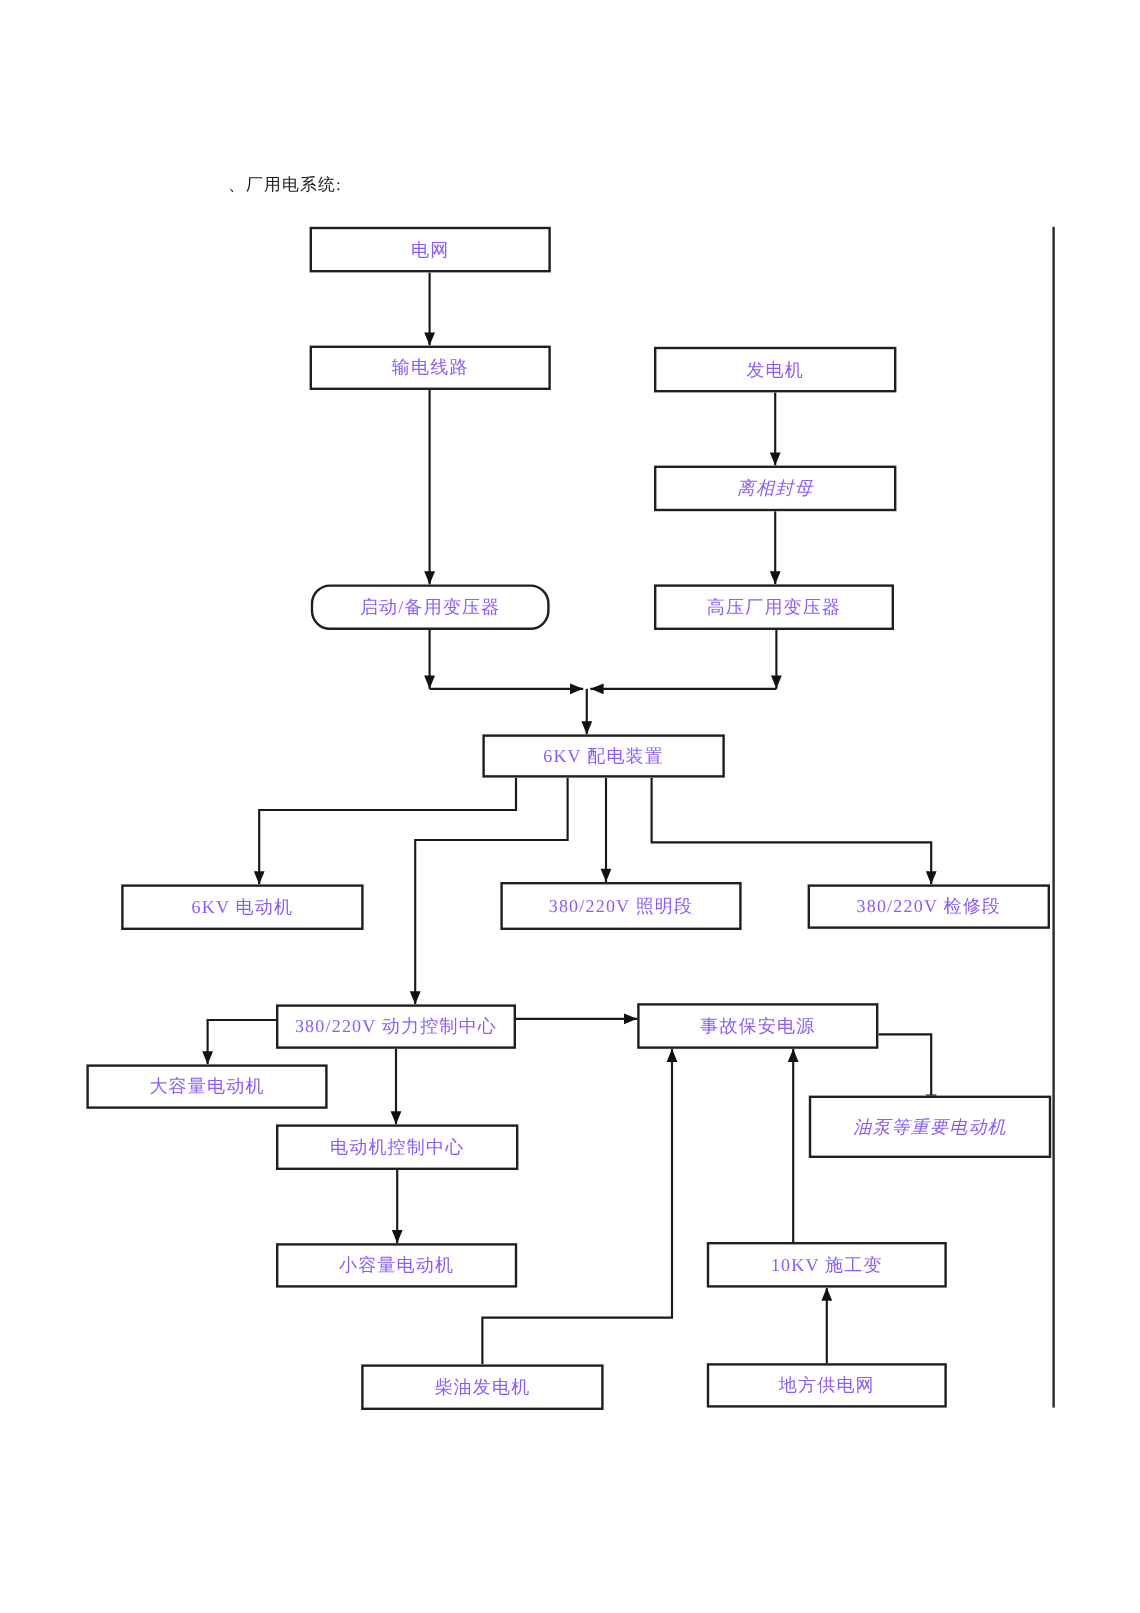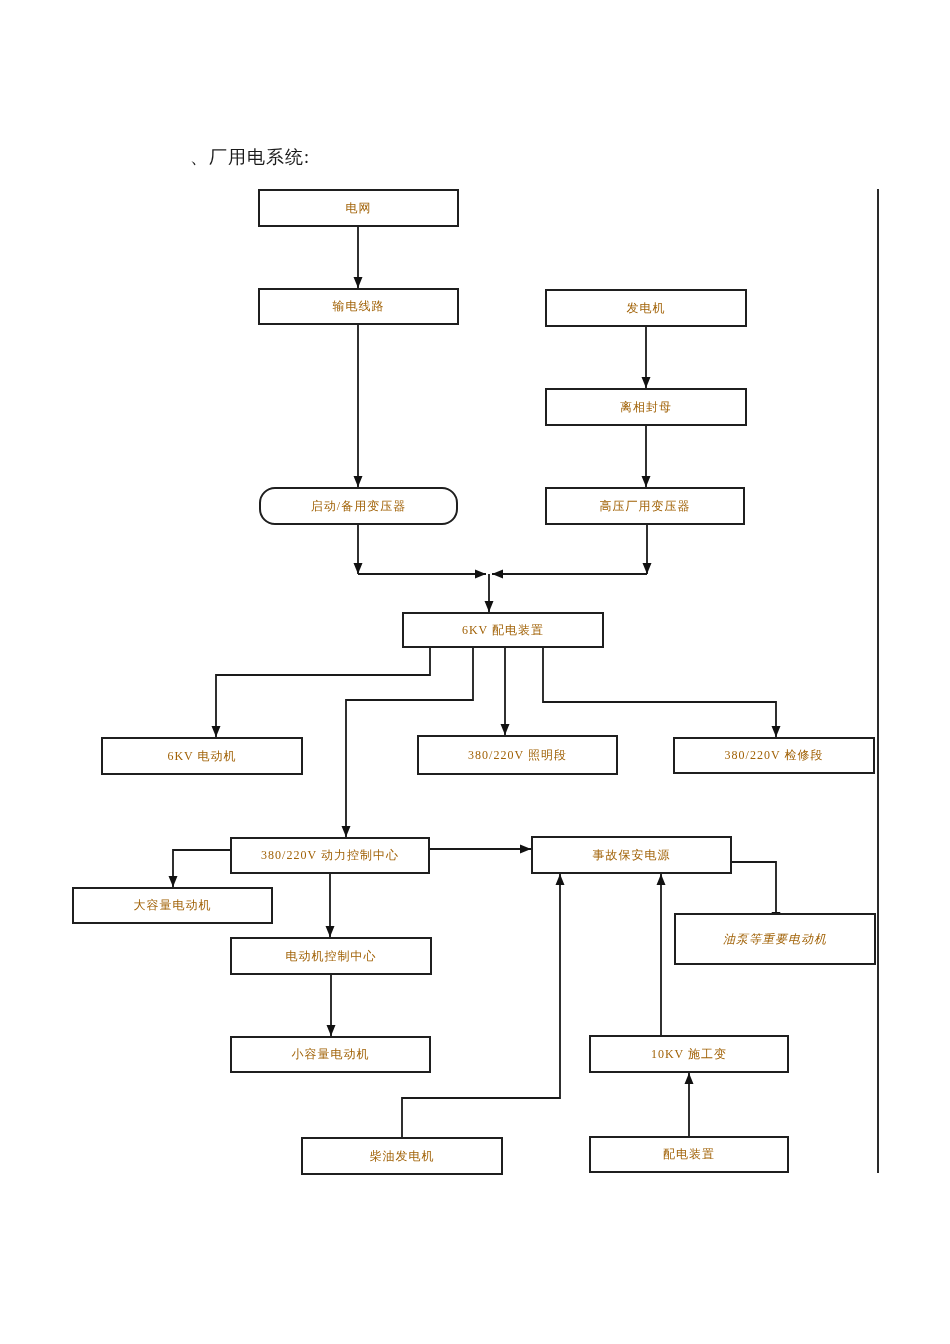--- a/index.html
+++ b/index.html
@@ -17,21 +17,21 @@
   }
   .page {
     position: absolute;
     left: 0; top: 0;
     width: 950px; height: 1344px;
   }
   .heading {
     position: absolute;
     left: 190px;
     top: 145px;
-    font-size: 18px;
+    font-size: 14px;
     letter-spacing: 1px;
     color: #1a1a1a;
     white-space: nowrap;
   }
   #edge-svg {
     position: absolute;
     left: 0; top: 0;
     width: 950px;
     height: 1344px;
     pointer-events: none;
@@ -46,24 +46,24 @@
     stroke: none;
   }
   .node {
     position: absolute;
     box-sizing: border-box;
     border: 2px solid #1f1f1f;
     background: #ffffff;
     display: flex;
     align-items: center;
     justify-content: center;
-    font-size: 12px;
+    font-size: 15px;
     letter-spacing: 1px;
     white-space: nowrap;
-    color: #a16207;
+    color: #8b5cf6;
     text-align: center;
   }
   .v-rule {
     position: absolute;
     width: 0;
     border-left: 2px solid #2a2a2a;
   }
 </style>
 </head>
 <body>
@@ -113,32 +113,32 @@
       <polyline points="661,1035 661,874"></polyline>
       <polygon points="661,874 665.5,885 656.5,885" class="arrowhead"></polygon>
       <polyline points="689,1136 689,1073"></polyline>
       <polygon points="689,1073 693.5,1084 684.5,1084" class="arrowhead"></polygon>
     </svg>
 
   <div id="node-layer">
       <div class="node" style="left: 258px; top: 189px; width: 201px; height: 38px;">电网</div>
       <div class="node" style="left: 258px; top: 288px; width: 201px; height: 37px;">输电线路</div>
       <div class="node" style="left: 545px; top: 289px; width: 202px; height: 38px;">发电机</div>
-      <div class="node" style="left: 545px; top: 388px; width: 202px; height: 38px;">离相封母</div>
+      <div class="node" style="left: 545px; top: 388px; width: 202px; height: 38px; font-style: italic;">离相封母</div>
       <div class="node" style="left: 259px; top: 487px; width: 199px; height: 38px; border-radius: 16px;">启动/备用变压器</div>
       <div class="node" style="left: 545px; top: 487px; width: 200px; height: 38px;">高压厂用变压器</div>
       <div class="node" style="left: 402px; top: 612px; width: 202px; height: 36px;">6KV 配电装置</div>
       <div class="node" style="left: 101px; top: 737px; width: 202px; height: 38px;">6KV 电动机</div>
       <div class="node" style="left: 417px; top: 735px; width: 201px; height: 40px;">380/220V 照明段</div>
       <div class="node" style="left: 673px; top: 737px; width: 202px; height: 37px;">380/220V 检修段</div>
       <div class="node" style="left: 230px; top: 837px; width: 200px; height: 37px;">380/220V 动力控制中心</div>
       <div class="node" style="left: 531px; top: 836px; width: 201px; height: 38px;">事故保安电源</div>
       <div class="node" style="left: 72px; top: 887px; width: 201px; height: 37px;">大容量电动机</div>
       <div class="node" style="left: 674px; top: 913px; width: 202px; height: 52px; font-style: italic;">油泵等重要电动机</div>
       <div class="node" style="left: 230px; top: 937px; width: 202px; height: 38px;">电动机控制中心</div>
       <div class="node" style="left: 230px; top: 1036px; width: 201px; height: 37px;">小容量电动机</div>
       <div class="node" style="left: 589px; top: 1035px; width: 200px; height: 38px;">10KV 施工变</div>
       <div class="node" style="left: 301px; top: 1137px; width: 202px; height: 38px; font-family: Liberation Mono, monospace;">柴油发电机</div>
-      <div class="node" style="left: 589px; top: 1136px; width: 200px; height: 37px;">配电装置</div>
+      <div class="node" style="left: 589px; top: 1136px; width: 200px; height: 37px;">地方供电网</div>
     </div>
 
   <div class="v-rule" id="page-rule" style="left: 877px; top: 189px; height: 984px;"></div>
 </div>
 
 </body></html>

